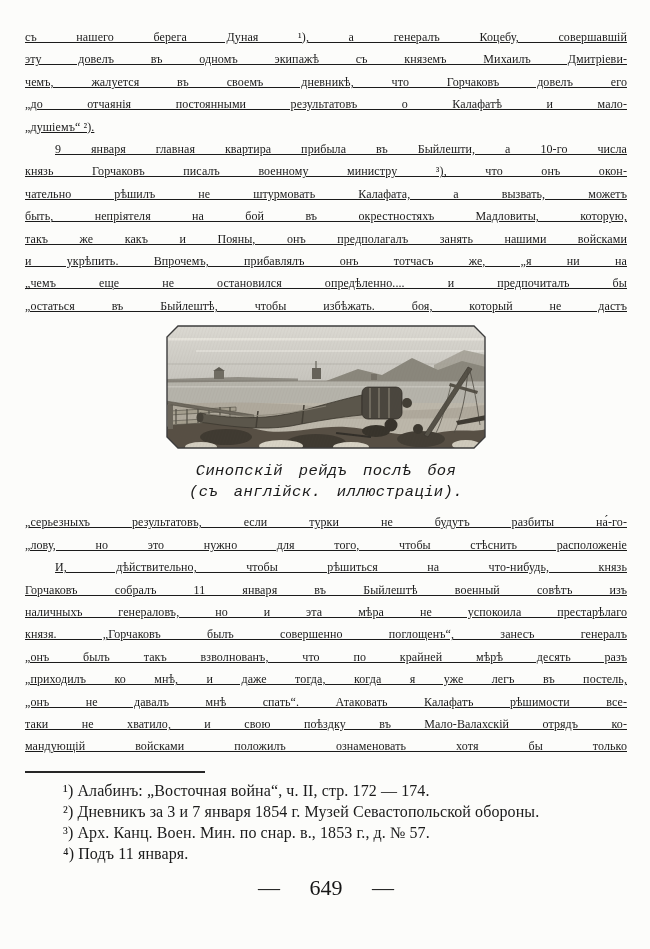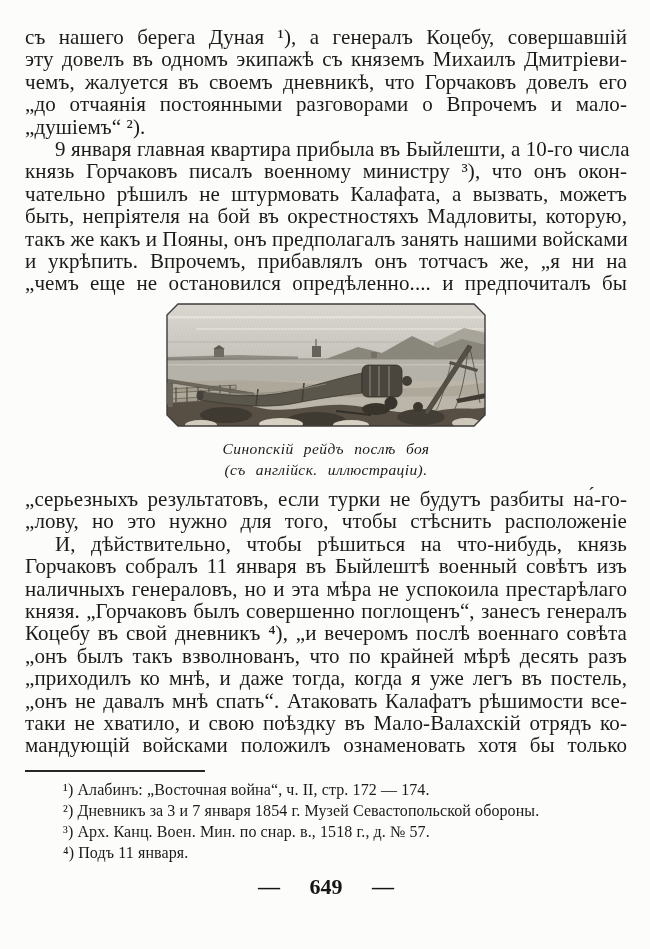--- a/index.html
+++ b/index.html
@@ -12,32 +12,33 @@
   }
   .page {
     box-sizing: border-box;
     width: 650px; height: 949px;
     padding: 26px 23px 0 25px;
     position: relative;
   }
   
   .para { margin: 0; }
   .ln {
-    font-size: 21px;
+    font-size: 12px;
     line-height: 22.4px;
     letter-spacing: 0.1px;
     text-align: justify;
     text-align-last: justify;
     white-space: nowrap;
+    text-decoration: underline;
   }
   .ln.end { text-align-last: left; white-space: normal; }
   .ln.indent { text-indent: 30px; }
 
   
-  .fig { margin: 8px 0 8px 0; text-align: center; }
+  .fig { margin: 8px 0 8px 0; text-align: center; font-family: Liberation Mono, monospace; }
   .engraving-box { display: inline-block; line-height: 0; }
   .caption { margin-top: 7px; }
   .cap-ln {
     font-style: italic;
     font-size: 15.5px;
     line-height: 21px;
     word-spacing: 6px;
     letter-spacing: 0.4px;
     text-align: center;
   }
@@ -57,46 +58,46 @@
     padding-left: 38px;
     letter-spacing: 0.1px;
   }
 
   .page-num {
     margin-top: 11px;
     text-align: center;
     font-size: 22px;
     word-spacing: 24px;
     color: #161616;
-    font-weight: bold;
   }
 </style>
 </head>
 <body>
 
 <div class="page">
 
   <main>
 
     <p class="para">
       <span class="ln" style="display:block">съ нашего берега Дуная ¹), а генералъ Коцебу, совершавшій</span>
       <span class="ln" style="display:block">эту довелъ въ одномъ экипажѣ съ княземъ Михаилъ Дмитріеви-</span>
       <span class="ln" style="display:block">чемъ, жалуется въ своемъ дневникѣ, что Горчаковъ довелъ его</span>
-      <span class="ln" style="display:block">„до отчаянія постоянными разговорами о Впрочемъ и мало-</span>
+      <span class="ln" style="display:block">„до отчаянія постоянными результатовъ о Калафатѣ и мало-</span>
       <span class="ln end" style="display:block">„душіемъ“ ²).</span>
     </p>
 
     <p class="para">
       <span class="ln indent" style="display:block">9 января главная квартира прибыла въ Быйлешти, а 10-го числа</span>
       <span class="ln" style="display:block">князь Горчаковъ писалъ военному министру ³), что онъ окон-</span>
       <span class="ln" style="display:block">чательно рѣшилъ не штурмовать Калафата, а вызвать, можетъ</span>
       <span class="ln" style="display:block">быть, непріятеля на бой въ окрестностяхъ Мадловиты, которую,</span>
       <span class="ln" style="display:block">такъ же какъ и Пояны, онъ предполагалъ занять нашими войсками</span>
       <span class="ln" style="display:block">и укрѣпить. Впрочемъ, прибавлялъ онъ тотчасъ же, „я ни на</span>
       <span class="ln" style="display:block">„чемъ еще не остановился опредѣленно.... и предпочиталъ бы</span>
+      <span class="ln" style="display:block">„остаться въ Быйлештѣ, чтобы избѣжать. боя, который не дастъ</span>
     </p>
 
     <figure class="fig">
       <span class="engraving-box">
         <svg width="320" height="124" viewBox="0 0 320 124" xmlns="http://www.w3.org/2000/svg" aria-hidden="true">
           <defs>
             <clipPath id="oct">
                 <path d="M12 1 H308 L319 12 V112 L308 123 H12 L1 112 V12 Z"></path>
               </clipPath>
             <linearGradient id="gsky" x1="0" y1="0" x2="0" y2="1">
@@ -182,32 +183,31 @@
     <p class="para resume">
       <span class="ln" style="display:block">„серьезныхъ результатовъ, если турки не будутъ разбиты на́-го-</span>
       <span class="ln" style="display:block">„лову, но это нужно для того, чтобы стѣснить расположеніе</span>
     </p>
 
     <p class="para">
       <span class="ln indent" style="display:block">И, дѣйствительно, чтобы рѣшиться на что-нибудь, князь</span>
       <span class="ln" style="display:block">Горчаковъ собралъ 11 января въ Быйлештѣ военный совѣтъ изъ</span>
       <span class="ln" style="display:block">наличныхъ генераловъ, но и эта мѣра не успокоила престарѣлаго</span>
       <span class="ln" style="display:block">князя. „Горчаковъ былъ совершенно поглощенъ“, занесъ генералъ</span>
-      <span class="ln" style="display:block">Коцебу въ свой дневникъ ⁴), „и вечеромъ послѣ военнаго совѣта</span>
       <span class="ln" style="display:block">„онъ былъ такъ взволнованъ, что по крайней мѣрѣ десять разъ</span>
       <span class="ln" style="display:block">„приходилъ ко мнѣ, и даже тогда, когда я уже легъ въ постель,</span>
       <span class="ln" style="display:block">„онъ не давалъ мнѣ спать“. Атаковать Калафатъ рѣшимости все-</span>
       <span class="ln" style="display:block">таки не хватило, и свою поѣздку въ Мало-Валахскій отрядъ ко-</span>
       <span class="ln" style="display:block">мандующій войсками положилъ ознаменовать хотя бы только</span>
     </p>
 
   </main>
 
   <footer>
     <hr class="fn-rule">
     <div class="fn">¹) Алабинъ: „Восточная война“, ч. II, стр. 172 — 174.</div>
     <div class="fn">²) Дневникъ за 3 и 7 января 1854 г. Музей Севастопольской обороны.</div>
-    <div class="fn">³) Арх. Канц. Воен. Мин. по снар. в., 1518 г., д. № 57.</div>
+    <div class="fn">³) Арх. Канц. Воен. Мин. по снар. в., 1853 г., д. № 57.</div>
     <div class="fn">⁴) Подъ 11 января.</div>
     <div class="page-num">— 649 —</div>
   </footer>
 
 </div>
 
 </body></html>

